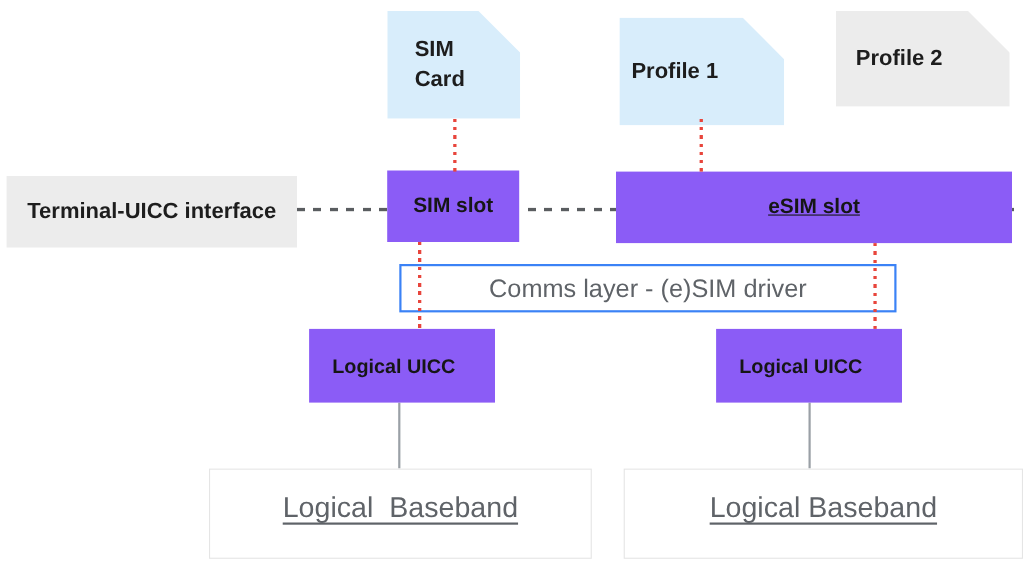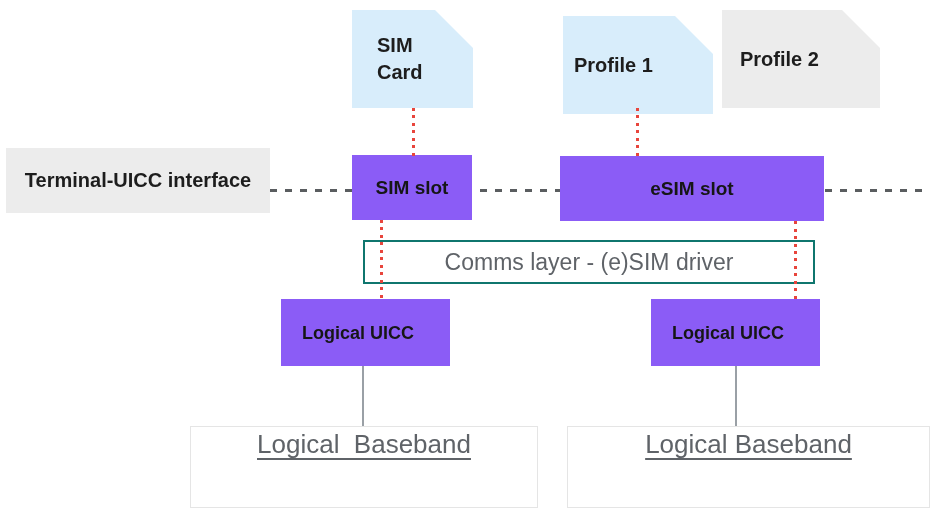--- a/index.html
+++ b/index.html
@@ -30,25 +30,25 @@
     color: #1d1d1d;
     font-weight: 700;
     font-size: 20px;
     line-height: 27px;
   }
   .card.gray { background: #ececec; }
   .card .l { padding-left: 0; }
 
   #sim-card     { left: 352px; top: 10px; width: 121px; height: 98px; padding-left: 25px; }
   #profile-1    { left: 563px; top: 16px; width: 150px; height: 98px; padding-left: 11px; }
-  #profile-2    { left: 722px; top: 10px; width: 158px; height: 98px; padding-left: 18px; }
+  #profile-2    { left: 760px; top: 10px; width: 158px; height: 87px; padding-left: 18px; }
 
   
   #terminal-box {
-    left: 6px; top: 148px; width: 264px; height: 65px;
+    left: 6px; top: 160px; width: 264px; height: 65px;
     background: #ececec;
     align-items: center;
     color: #1d1d1d;
     font-weight: 700;
     font-size: 20px;
     z-index: 2;
   }
 
   
   #terminal-dashed-line {
@@ -59,44 +59,44 @@
   }
 
   
   .orange {
     background: #8b5cf6;
     color: #161616;
     font-weight: 700;
     z-index: 2;
   }
   #sim-slot  { left: 352px; top: 155px; width: 120px; height: 65px; align-items: center; font-size: 19px; }
-  #esim-slot { left: 560px; top: 156px; width: 264px; height: 65px; align-items: center; font-size: 19px; }
+  #esim-slot { left: 560px; top: 156px; width: 360px; height: 65px; align-items: center; font-size: 19px; text-decoration: underline; }
 
   #uicc-slot-1 { left: 281px; top: 299px; width: 169px; height: 67px; padding-left: 21px; font-size: 18px; line-height: 24px; }
   #uicc-slot-2 { left: 651px; top: 299px; width: 169px; height: 67px; padding-left: 21px; font-size: 18px; line-height: 24px; }
 
   
   #comms-box {
     left: 363px; top: 240px; width: 452px; height: 44px;
     background: #ffffff;
-    border: 2px solid #0f766e;
+    border: 2px solid #3b82f6;
     align-items: center;
     color: #5f6368;
     font-size: 23px;
     font-weight: 400;
     z-index: 2;
   }
 
   
   .baseband {
     background: #ffffff;
     border: 1px solid #e5e5e5;
     justify-content: flex-start;
     align-items: center;
-    padding-top: 2px;
+    padding-top: 19px;
     color: #5f6368;
     font-size: 26px;
     font-weight: 400;
     z-index: 2;
   }
   .baseband .bb-label {
     text-decoration: underline;
     text-underline-offset: 5px;
     white-space: pre;
   }

